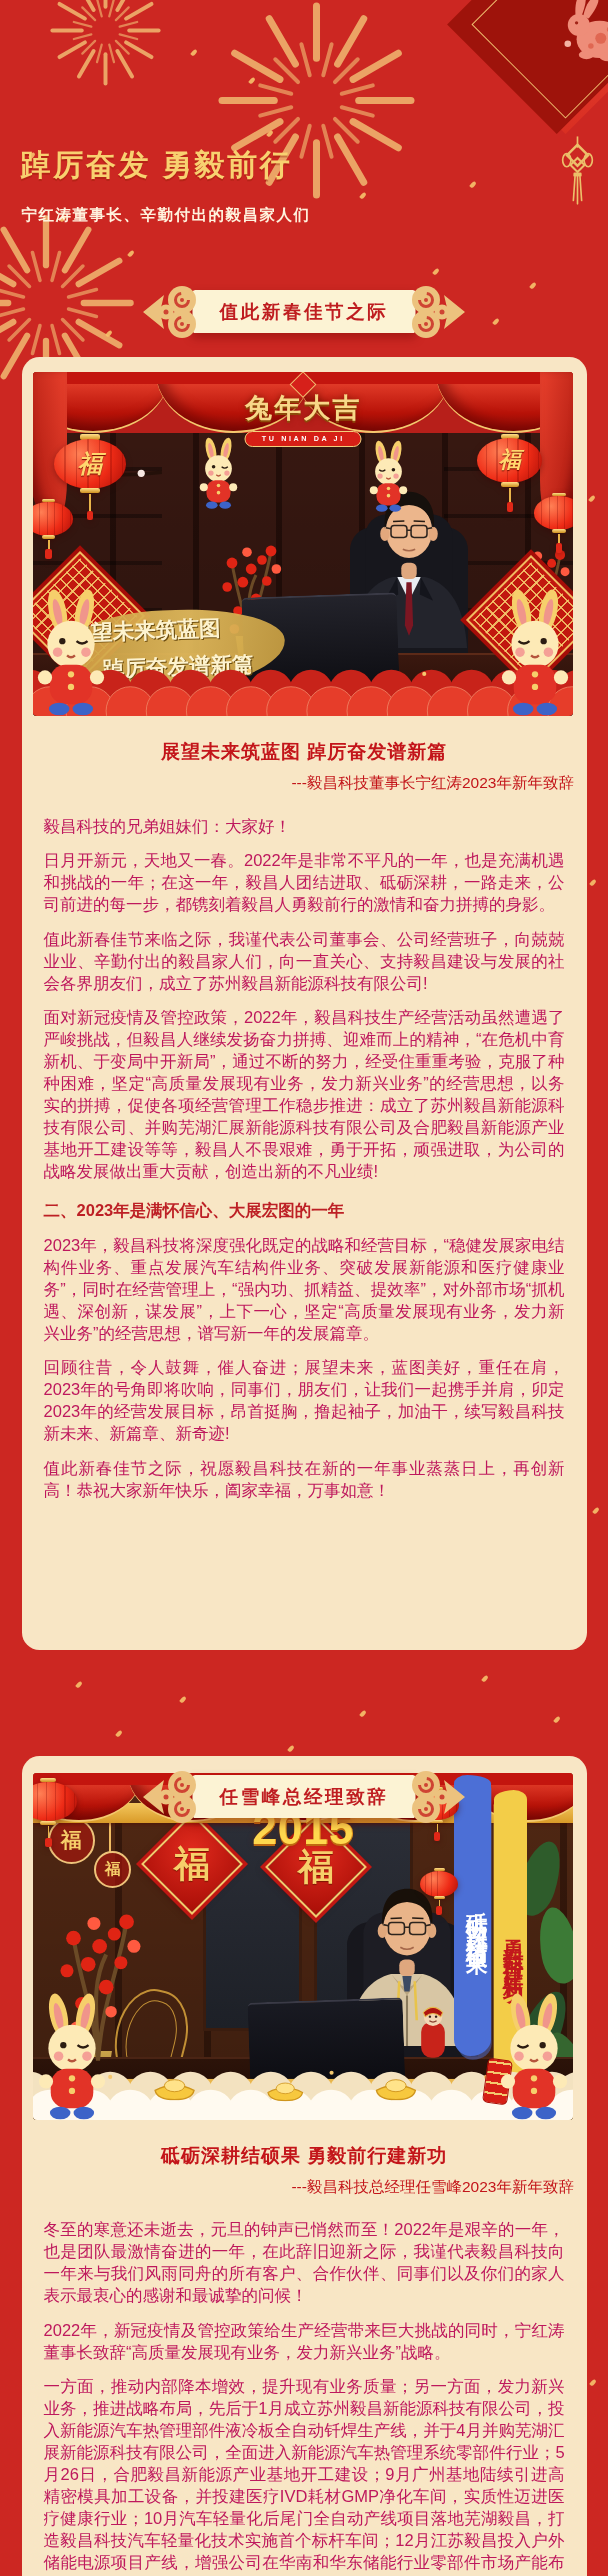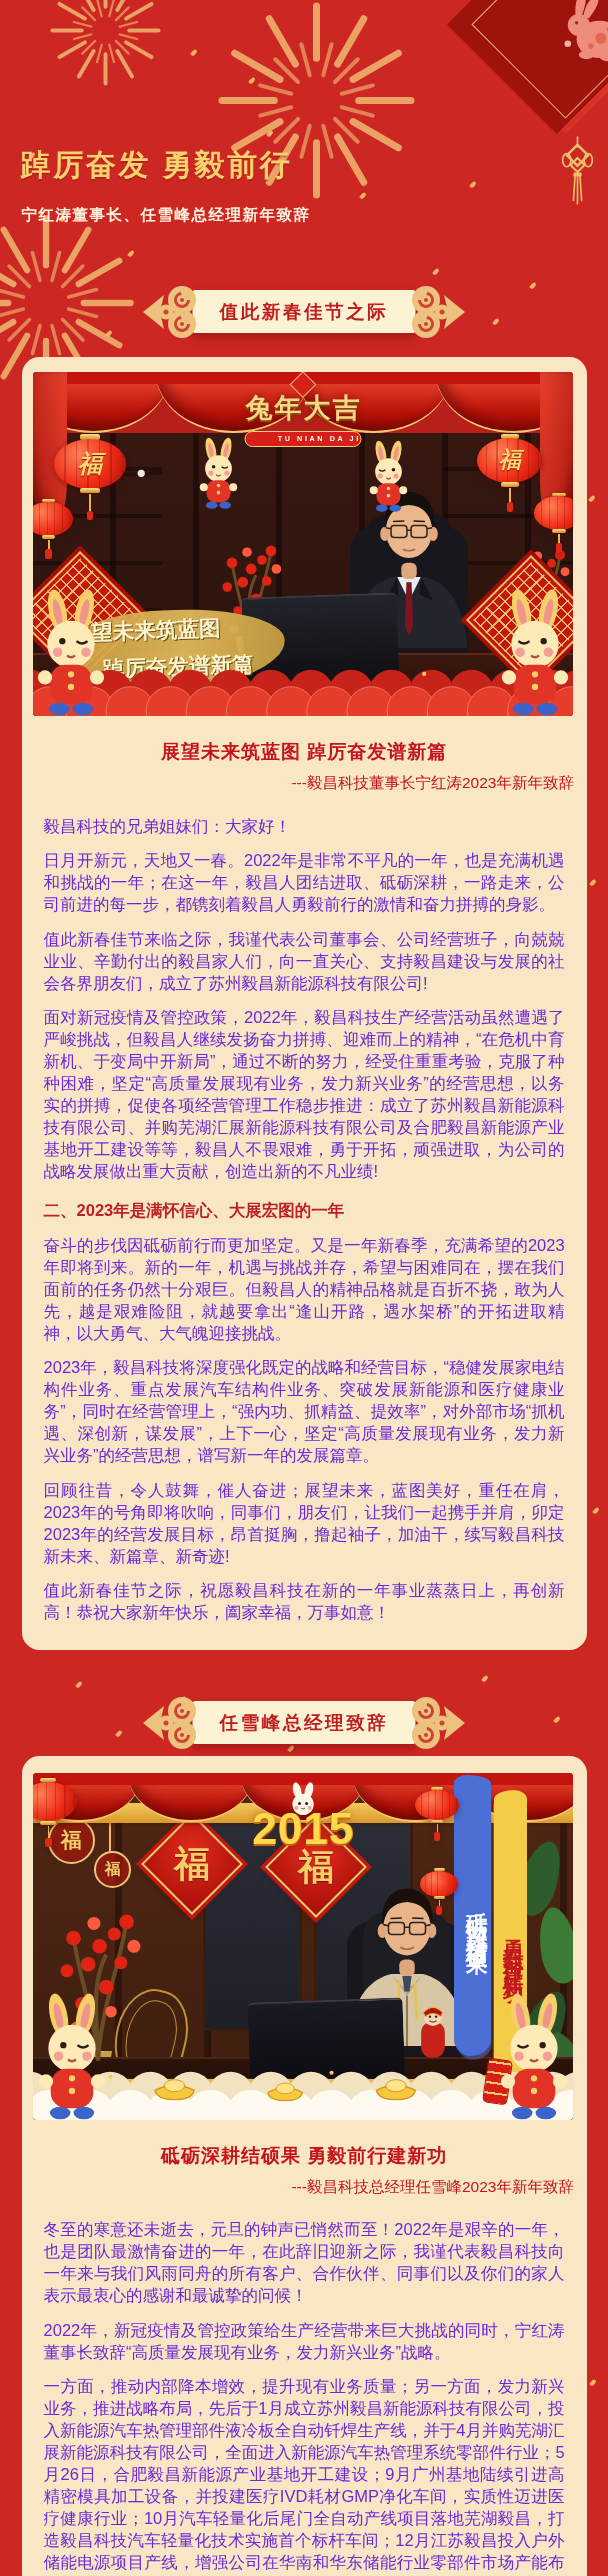--- a/index.html
+++ b/index.html
@@ -26,31 +26,31 @@
   .sub-title{position:absolute;left:21.6px;top:205px;font-size:15.5px;font-weight:bold;color:#fff3de;
              letter-spacing:1.5px;z-index:4}
 
   
   .badge{position:absolute;left:50%;transform:translateX(-50%);width:223px;height:43px;background:#fcf3d4;
          border-radius:3.1px;box-shadow:0 4.1px 9.3px rgba(110,5,0,.4);display:flex;align-items:center;
          justify-content:center;z-index:5}
   .badge span{font-size:18.5px;font-weight:bold;color:#bf1d20;letter-spacing:2.6px}
   .orn{position:absolute;top:50%;width:66px;height:60px;transform:translateY(-50%)}
   .orn.l{left:-52px}.orn.r{right:-52px;transform:translateY(-50%) scaleX(-1)}
-  #badge1{top:290px}#badge2{top:1701px}
+  #badge1{top:290px}#badge2{top:1775px}
 
   
   .panel{position:absolute;left:21.6px;width:565px;background:#f8e6c5;border-radius:17.5px;
          padding:15px 22px 0;box-sizing:border-box;overflow:hidden;z-index:4}
   #panel1{top:357px;height:1293px}
   #panel2{top:1756px;height:1304px;padding-top:16.5px}
   .sp-title{margin:23px 0 0;text-align:center;font-size:19px;font-weight:bold;color:#c3151a;letter-spacing:1px}
   .sp-attr{margin:8.2px -9.3px 0 0;text-align:right;font-size:15.5px;color:#c3151a}
   .body-text{margin-top:20.6px}
-  .body-text p{font-size:16.5px;line-height:22px;color:#6d28d9;text-align:justify;margin:0 0 12.4px}
+  .body-text p{font-size:16.5px;line-height:22px;color:#be185d;text-align:justify;margin:0 0 12.4px}
   .body-text p.h{font-weight:bold;color:#bd2025;margin:17.5px 0 12.4px}
 
   
   .photo{position:relative;width:540px;height:344px;margin-left:-10.3px;border-radius:4.1px;overflow:hidden}
   #photo2{height:347px}
   .wall1{position:absolute;inset:0;background:
      linear-gradient(rgba(0,0,0,.22),rgba(0,0,0,.42)),
      repeating-linear-gradient(90deg,#4a2017 0 77px,#2f120c 77px 83px),#46201a}
   .wall1::before{content:"";position:absolute;top:0;left:0;right:0;height:61px;background:#b71f1a}
   .wall2{position:absolute;inset:0;background:
@@ -99,21 +99,21 @@
   .lantern .tl{position:absolute;left:calc(50% - 0.5px);bottom:-34%;width:1.5px;height:38%;background:#eab54a}
   .lantern .tl::after{content:"";position:absolute;left:-2.6px;bottom:-4.1px;width:6.2px;height:9.3px;
      border-radius:2.1px;background:#e02717}
 
   .lattice{position:absolute;width:88px;height:88px;transform:rotate(45deg);background:#c2180f;
      border:2.1px solid #f0bc62;box-shadow:0 0 0 4.1px #a50d08;z-index:6}
   .lattice i{position:absolute;inset:3.1px;display:block;background:
      repeating-linear-gradient(0deg,rgba(246,205,110,.85) 0 1.5px,transparent 1.5px 8.8px),
      repeating-linear-gradient(90deg,rgba(246,205,110,.85) 0 1.5px,transparent 1.5px 8.8px)}
 
-  .cny{position:absolute;top:17.5px;left:50%;transform:translateX(-50%);z-index:9;text-align:right}
+  .cny{position:absolute;top:17.5px;left:50%;transform:translateX(-50%);z-index:9;text-align:center}
   .cny .t{font-size:27px;font-weight:bold;color:#f8d888;letter-spacing:2.1px;
           text-shadow:0 1.5px 0 #8d4a0a,0 0 6.2px #7e1500}
   .cny .band{margin:5.2px auto 0;width:115px;height:14.4px;background:#d61f16;border:1px solid #f3cf7c;
      border-radius:8.2px;color:#fff;font-size:7.2px;font-weight:bold;letter-spacing:2.6px;line-height:13.4px}
   .rb{position:absolute;z-index:9;width:49px;height:77px}
   .rb-corner{position:absolute;z-index:12;width:90px;height:134px;bottom:-4.1px}
   .mirror{transform:scaleX(-1)}
 
   .cap1{position:absolute;z-index:10;left:30px;top:238px;width:222px;height:80px;transform:rotate(-2deg)}
   .cap1::before{content:"";position:absolute;inset:0;background:linear-gradient(100deg,#c79d40,#e3bc5d 55%,#c79d40);
@@ -372,21 +372,21 @@
     <div class="card">
       <svg viewBox="0 0 300 150" width="155" height="77">
           <use href="#prab"></use>
         </svg>
     </div>
     <svg class="knot" viewBox="0 0 80 210">
         <use href="#knotsym"></use>
       </svg>
 
     <div class="main-title">踔厉奋发 勇毅前行</div>
-    <div class="sub-title">宁红涛董事长、任雪峰总经理新年致辞</div>
+    <div class="sub-title">宁红涛董事长、辛勤付出的毅昌家人们</div>
 
     <div class="badge" id="badge1">
       <svg class="orn l" viewBox="0 0 130 120">
           <use href="#orn"></use>
         </svg>
       <span>值此新春佳节之际</span>
       <svg class="orn r" viewBox="0 0 130 120">
           <use href="#orn"></use>
         </svg>
     </div>
@@ -529,21 +529,20 @@
       </div>
 
       <h2 class="sp-title">展望未来筑蓝图 踔厉奋发谱新篇</h2>
       <div class="sp-attr">---毅昌科技董事长宁红涛2023年新年致辞</div>
       <div class="body-text">
         <p>毅昌科技的兄弟姐妹们：大家好！</p>
         <p>日月开新元，天地又一春。2022年是非常不平凡的一年，也是充满机遇和挑战的一年；在这一年，毅昌人团结进取、砥砺深耕，一路走来，公司前进的每一步，都镌刻着毅昌人勇毅前行的激情和奋力拼搏的身影。</p>
         <p>值此新春佳节来临之际，我谨代表公司董事会、公司经营班子，向兢兢业业、辛勤付出的毅昌家人们，向一直关心、支持毅昌建设与发展的社会各界朋友们，成立了苏州毅昌新能源科技有限公司!</p>
         <p>面对新冠疫情及管控政策，2022年，毅昌科技生产经营活动虽然遭遇了严峻挑战，但毅昌人继续发扬奋力拼搏、迎难而上的精神，“在危机中育新机、于变局中开新局”，通过不断的努力，经受住重重考验，克服了种种困难，坚定“高质量发展现有业务，发力新兴业务”的经营思想，以务实的拼搏，促使各项经营管理工作稳步推进：成立了苏州毅昌新能源科技有限公司、并购芜湖汇展新能源科技有限公司及合肥毅昌新能源产业基地开工建设等等，毅昌人不畏艰难，勇于开拓，顽强进取，为公司的战略发展做出重大贡献，创造出新的不凡业绩!</p>
         <p class="h">二、2023年是满怀信心、大展宏图的一年</p>
-        <p>奋斗的步伐因砥砺前行而更加坚定。又是一年新春季，充满希望的2023年即将到来。新的一年，机遇与挑战并存，希望与困难同在，摆在我们面前的任务仍然十分艰巨。但毅昌人的精神品格就是百折不挠，敢为人先，越是艰难险阻，就越要拿出“逢山开路，遇水架桥”的开拓进取精神，以大勇气、大气魄迎接挑战。</p>
         <p>2023年，毅昌科技将深度强化既定的战略和经营目标，“稳健发展家电结构件业务、重点发展汽车结构件业务、突破发展新能源和医疗健康业务”，同时在经营管理上，“强内功、抓精益、提效率”，对外部市场“抓机遇、深创新，谋发展”，上下一心，坚定“高质量发展现有业务，发力新兴业务”的经营思想，谱写新一年的发展篇章。</p>
         <p>回顾往昔，令人鼓舞，催人奋进；展望未来，蓝图美好，重任在肩，2023年的号角即将吹响，同事们，朋友们，让我们一起携手并肩，卯定2023年的经营发展目标，昂首挺胸，撸起袖子，加油干，续写毅昌科技新未来、新篇章、新奇迹!</p>
         <p>值此新春佳节之际，祝愿毅昌科技在新的一年事业蒸蒸日上，再创新高！恭祝大家新年快乐，阖家幸福，万事如意！</p>
       </div>
     </section>
 
     <div class="badge" id="badge2">
       <svg class="orn l" viewBox="0 0 130 120">
           <use href="#orn"></use>
         </svg>

